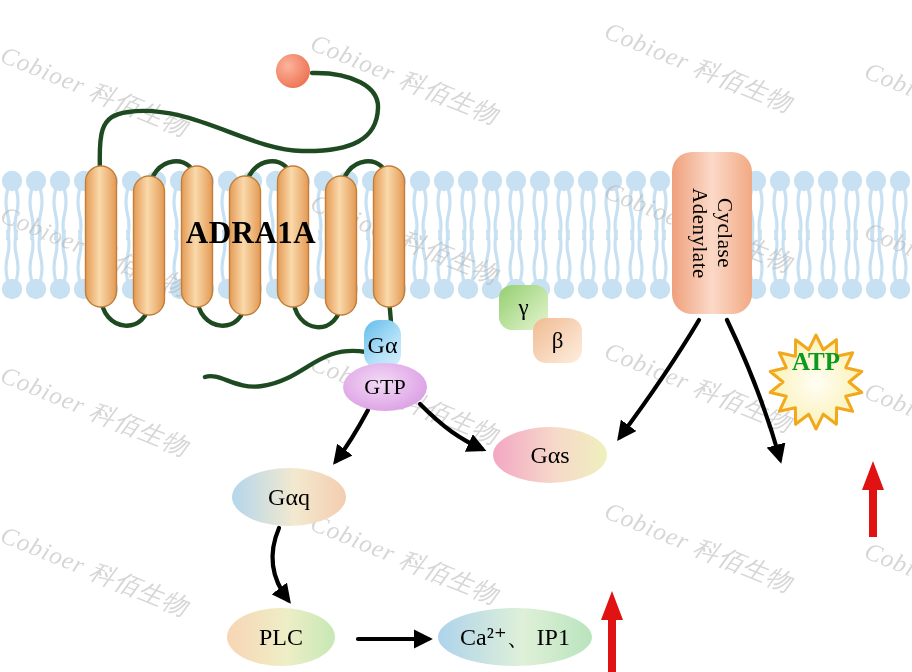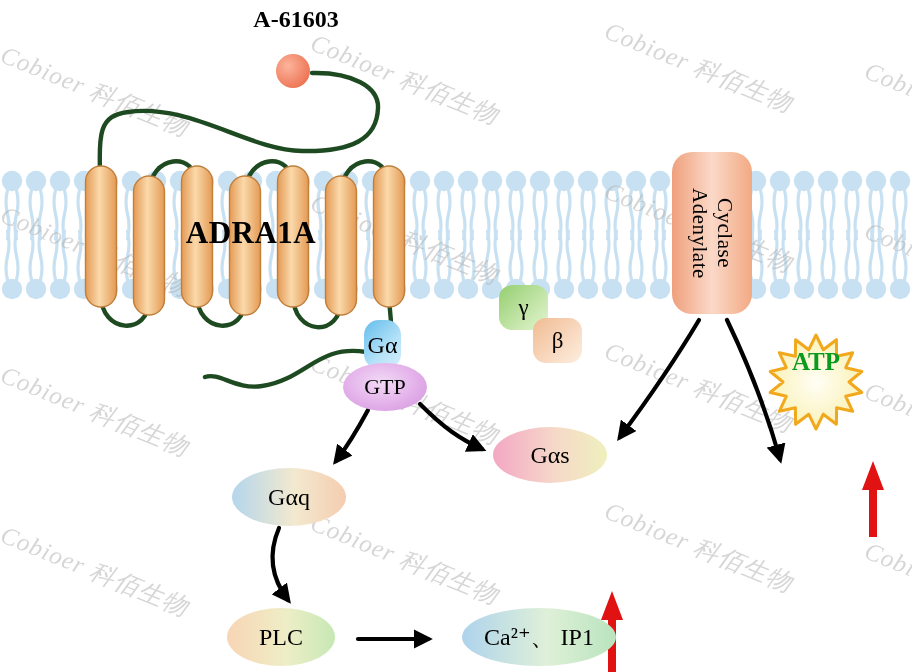--- a/index.html
+++ b/index.html
@@ -48,21 +48,21 @@
     background:linear-gradient(135deg,#f0bb92 0%,#fadfc9 70%,#fdeede 100%);}
   .ell{border-radius:50%}
   .gas{left:493px;top:427px;width:114px;height:56px;font-size:24px;
     background:linear-gradient(90deg,#f3a7c4 0%,#f6d9c9 55%,#eff0bd 100%);}
   .gaq{left:232px;top:468px;width:114px;height:58px;font-size:24px;
     background:linear-gradient(90deg,#b4d6ec 0%,#f3e9cf 55%,#f4cdb0 100%);}
   .camp{left:726px;top:468px;width:128px;height:62px;font-size:24px;
     background:radial-gradient(ellipse at 45% 40%,#f3f9b4 0%,#deeb6e 60%,#cfe055 100%);}
   .plc{left:227px;top:608px;width:108px;height:58px;font-size:24px;
     background:linear-gradient(90deg,#f8d5b5 0%,#eeeec6 55%,#c6e8b4 100%);}
-  .caip{left:462px;top:608px;width:154px;height:58px;font-size:24px;
+  .caip{left:438px;top:608px;width:154px;height:58px;font-size:24px;
     background:linear-gradient(90deg,#aed3ec 0%,#dff0d8 55%,#b9e4bd 100%);}
   .atp-label{left:776px;top:348px;width:80px;text-align:center;font-weight:bold;font-size:25px;
     color:var(--atp_text,#0a9a1e);}
 </style>
 </head>
 <body>
 
 <div class="canvas">
 
   <svg class="layer membrane-layer" width="912" height="672">
@@ -148,21 +148,20 @@
       <path class="parrow" d="M279,528 C267,556 272,579 288,600"></path>
       <path class="parrow" d="M358,639 L428,639"></path>
     </g>
 
     <polygon id="atp-star" class="star" points="816.0,335.0 823.3,349.8 836.4,339.7 836.6,356.2 852.7,352.7 845.7,367.7 861.8,371.5 849.0,382.0 861.8,392.5 845.7,396.3 852.7,411.3 836.6,407.8 836.4,424.3 823.3,414.2 816.0,429.0 808.7,414.2 795.6,424.3 795.4,407.8 779.3,411.3 786.3,396.3 770.2,392.5 783.0,382.0 770.2,371.5 786.3,367.7 779.3,352.7 795.4,356.2 795.6,339.7 808.7,349.8"></polygon>
 
     <polygon class="redarrow" points="873,461 884,490 877,490 877,537 869,537 869,490 862,490"></polygon>
     <polygon class="redarrow" points="612,591 623,620 616,620 616,672 608,672 608,620 601,620"></polygon>
   </svg>
 
-  <div class="lbl ligand-label">A-61603</div>
   <div class="lbl receptor-label">ADRA1A</div>
 
   <div class="shape ac-box">
     <span class="ac-line">Adenylate</span>
     <span class="ac-line">Cyclase</span>
   </div>
 
   <div class="shape galpha">Gα</div>
   <div class="shape gtp">GTP</div>
   <div class="shape gamma">γ</div>

